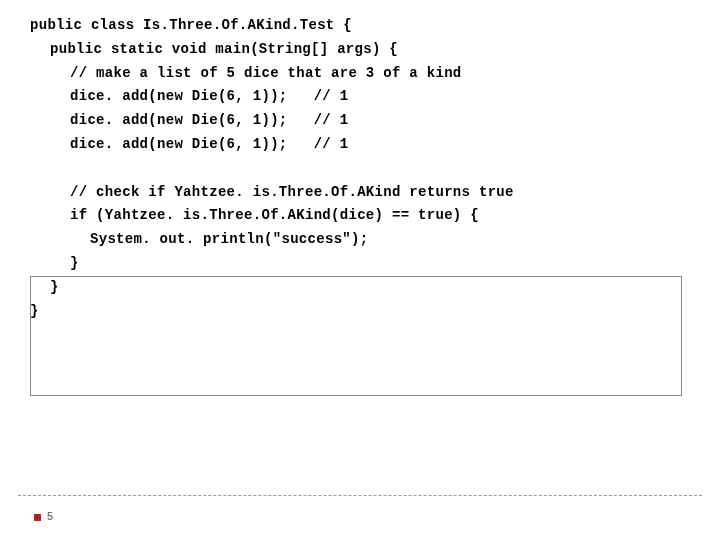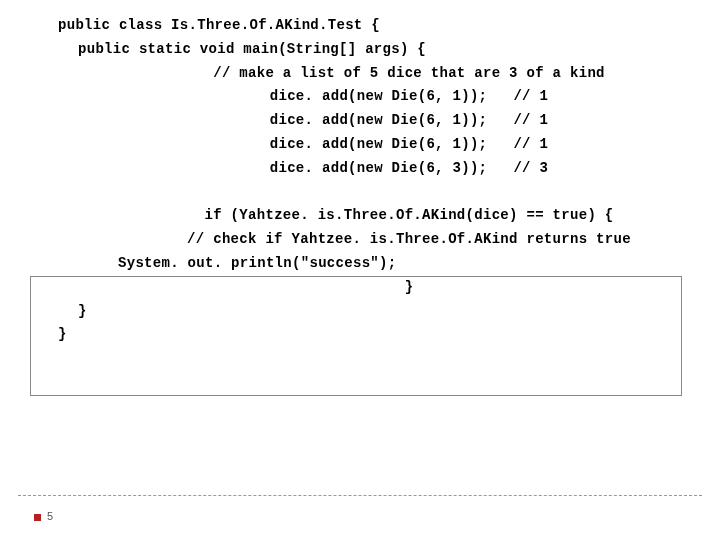--- a/index.html
+++ b/index.html
@@ -12,27 +12,26 @@
     color: #000000;
     width: 720px;
     height: 540px;
     overflow: hidden;
     position: relative;
   }
   .code-area {
     padding: 14px 0 0 30px;
     line-height: 1.7;
     letter-spacing: 0.3px;
-    margin-left: 28px;
   }
   .line {
     white-space: pre;
   }
   .indent1 { padding-left: 20px; font-family: Liberation Mono, monospace; }
-  .indent2 { padding-left: 40px; text-align: center; }
+  .indent2 { padding-left: 40px; }
   .indent3 { padding-left: 60px; }
   .highlight-box {
     border: 1px solid #888;
     position: absolute;
     left: 30px;
     top: 276px;
     width: 650px;
     height: 118px;
     pointer-events: none;
   }
@@ -64,24 +63,23 @@
 </head>
 <body>
 
 <div class="code-area">
   <div class="line">public class Is.Three.Of.AKind.Test {</div>
   <div class="line indent1">public static void main(String[] args) {</div>
   <div class="line indent2">// make a list of 5 dice that are 3 of a kind</div>
   <div class="line indent2">dice. add(new Die(6, 1));   // 1</div>
   <div class="line indent2">dice. add(new Die(6, 1));   // 1</div>
   <div class="line indent2">dice. add(new Die(6, 1));   // 1</div>
-  <div class="line indent2">dice. add(new Die(6, 3));   // 3</div>
   <div class="line">&nbsp;</div>
+  <div class="line indent2">// check if Yahtzee. is.Three.Of.AKind returns true</div>
   <div class="line indent2">if (Yahtzee. is.Three.Of.AKind(dice) == true) {</div>
-  <div class="line indent2">// check if Yahtzee. is.Three.Of.AKind returns true</div>
   <div class="line indent3">System. out. println("success");</div>
   <div class="line indent2">}</div>
   <div class="line indent1">}</div>
   <div class="line">}</div>
 </div>
 
 <div class="highlight-box"></div>
 
 <div class="dashed-line"></div>
 

